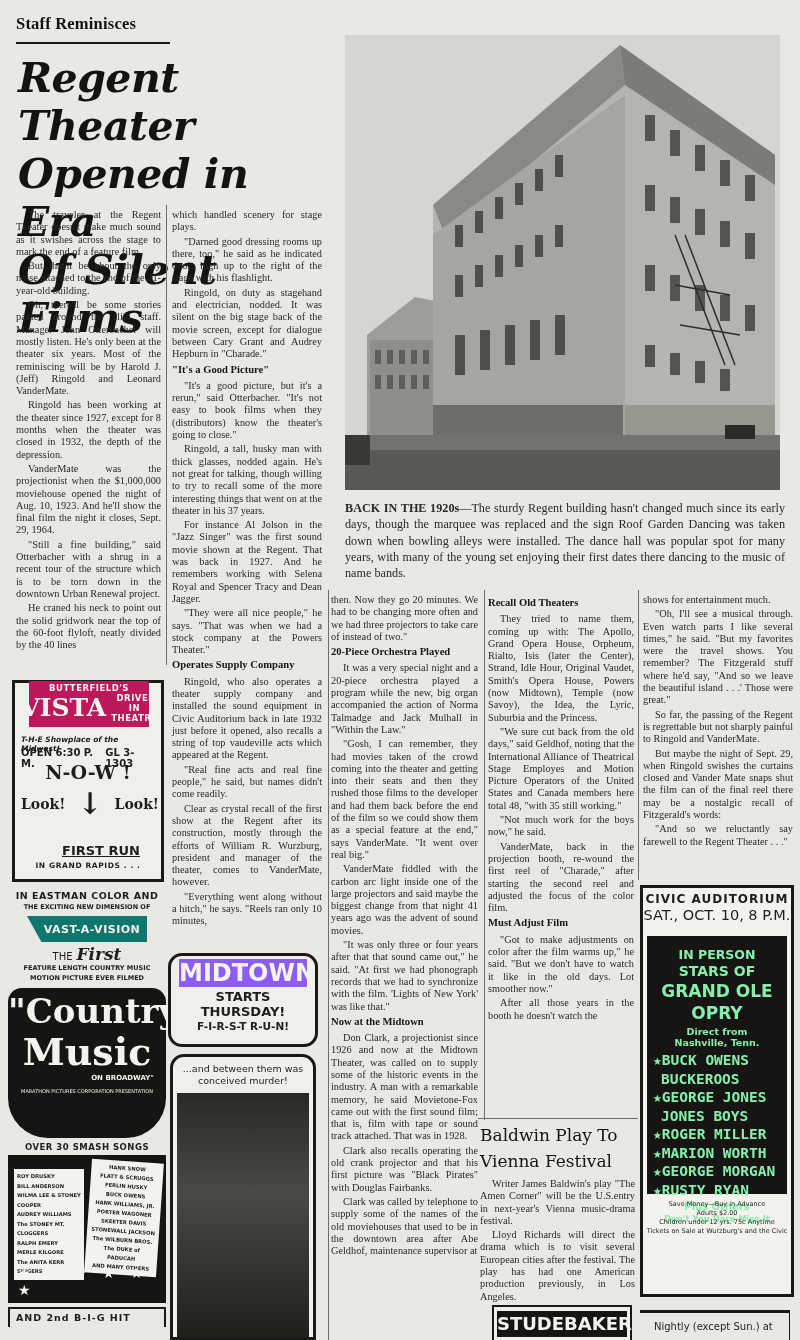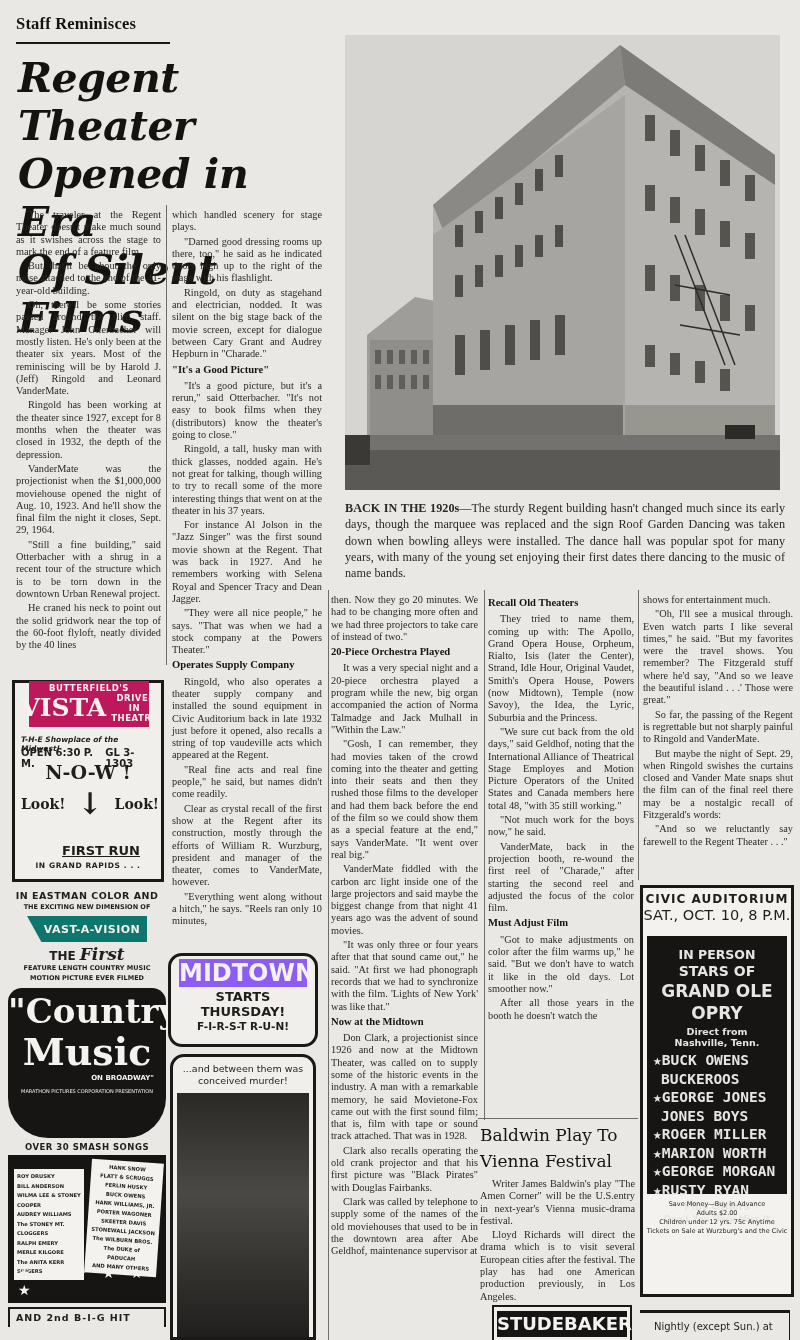--- a/index.html
+++ b/index.html
@@ -31,21 +31,21 @@
   .caption { left: 345px; top: 500px; width: 440px; font-size: 12.2px; line-height: 16.3px; color: #2a2926; text-align: justify; }
   .caption b { font-weight: bold; }
   .vrule { background: #6d6c69; width: 1px; }
   .hrule { background: #6d6c69; height: 1px; }
   .vista-box { left: 12px; top: 680px; width: 152px; height: 202px; border: 3px solid #1a1917; background: #f0efeb; }
   .vista-head { position:absolute; left:14px; top:-2px; width:120px; height:46px; background:#be185d; color:#f3f2ee; text-align:center; }
   .vista-small { font-family:"DejaVu Sans", sans-serif; font-weight:bold; font-size:8.5px; letter-spacing:0.5px; }
   .vista-big { font-family:"DejaVu Serif", serif; font-weight:bold; font-size:25px; line-height:26px; }
   .sans { font-family: "DejaVu Sans", sans-serif; }
   .civic { left: 640px; top: 885px; width: 154px; height: 412px; border: 3px solid #1a1917; background: #f3f2ee; }
-  .civic-dark { position:absolute; left:4px; top:48px; width:140px; height:258px; background:#161513; color:#e5e5e5; text-align:center; font-family:"DejaVu Sans", sans-serif; }
+  .civic-dark { position:absolute; left:4px; top:48px; width:140px; height:258px; background:#161513; color:#86efac; text-align:center; font-family:"DejaVu Sans", sans-serif; }
   .civic-dark .hd { font-weight:bold; font-size:14.5px; line-height:17px; }
   .civic-dark .act { text-align:left; font-weight:bold; font-size:14.5px; line-height:18.5px; padding-left:6px; font-family:"DejaVu Sans Mono", monospace; }
   .midtown { left: 168px; top: 953px; width: 150px; height: 94px; border: 3px solid #1a1917; border-radius: 14px; background: #f0efeb; text-align:center; }
   .midtown-head { margin: 3px 8px 2px 8px; background:#8b5cf6; color:#f3f2ee; font-family:"DejaVu Sans", sans-serif; font-weight:bold; font-size:24px; line-height:28px; }
 </style>
 </head>
 <body>
 
 <div class="abs kicker">Staff Reminisces</div>
 <div class="abs kicker-rule"></div>
@@ -243,21 +243,21 @@
   <div style="position:absolute; top:178px; width:146px; text-align:center; font-family:'DejaVu Sans', sans-serif; font-weight:bold; font-size:7.5px; letter-spacing:0.6px;">IN GRAND RAPIDS . . .</div>
 </div>
 
 <div class="abs" style="left:8px; top:890px; width:158px; height:450px;">
   <div class="sans" style="text-align:center; font-weight:bold; font-size:9.5px; letter-spacing:0.5px;">IN EASTMAN COLOR AND</div>
   <div class="sans" style="text-align:center; font-weight:bold; font-size:6.5px; margin-top:2px;">THE EXCITING NEW DIMENSION OF</div>
   <div style="margin:5px auto 0; width:120px; height:26px; background:#0f766e; color:#f3f2ee; clip-path:polygon(0 0,100% 0,100% 100%,12% 100%); display:flex; align-items:center; justify-content:center;">
     <span class="sans" style="font-weight:bold; font-size:11px; letter-spacing:0.5px; padding-left:10px;">VAST-A-VISION</span>
   </div>
   <div style="text-align:center; margin-top:2px;">
-    <span class="sans" style="font-weight:bold; font-size:12px;text-align:right;">THE</span>
+    <span class="sans" style="font-weight:normal; font-size:10px;text-align:right;">THE</span>
     <span style="font-family:'DejaVu Serif', serif; font-style:italic; font-weight:bold; font-size:17px;">First</span>
   </div>
   <div class="sans" style="text-align:center; font-weight:bold; font-size:6.5px;">FEATURE LENGTH COUNTRY MUSIC</div>
   <div class="sans" style="text-align:center; font-weight:bold; font-size:6.5px; margin-top:2px;">MOTION PICTURE EVER FILMED</div>
   <div style="margin-top:6px; height:150px; background:#161513; color:#f3f2ee; border-radius:14px 14px 40px 40px; text-align:center; padding-top:4px;">
     <div style="font-family:'DejaVu Serif', serif; font-weight:bold; font-size:34px; line-height:38px;">"Country</div>
     <div style="font-family:'DejaVu Serif', serif; font-weight:bold; font-size:38px; line-height:44px;">Music</div>
     <div class="sans" style="font-weight:bold; font-size:7px; text-align:right; padding-right:12px;">ON BROADWAY"</div>
     <div class="sans" style="font-size:5px; margin-top:6px;">MARATHON PICTURES CORPORATION PRESENTATION</div>
   </div>

